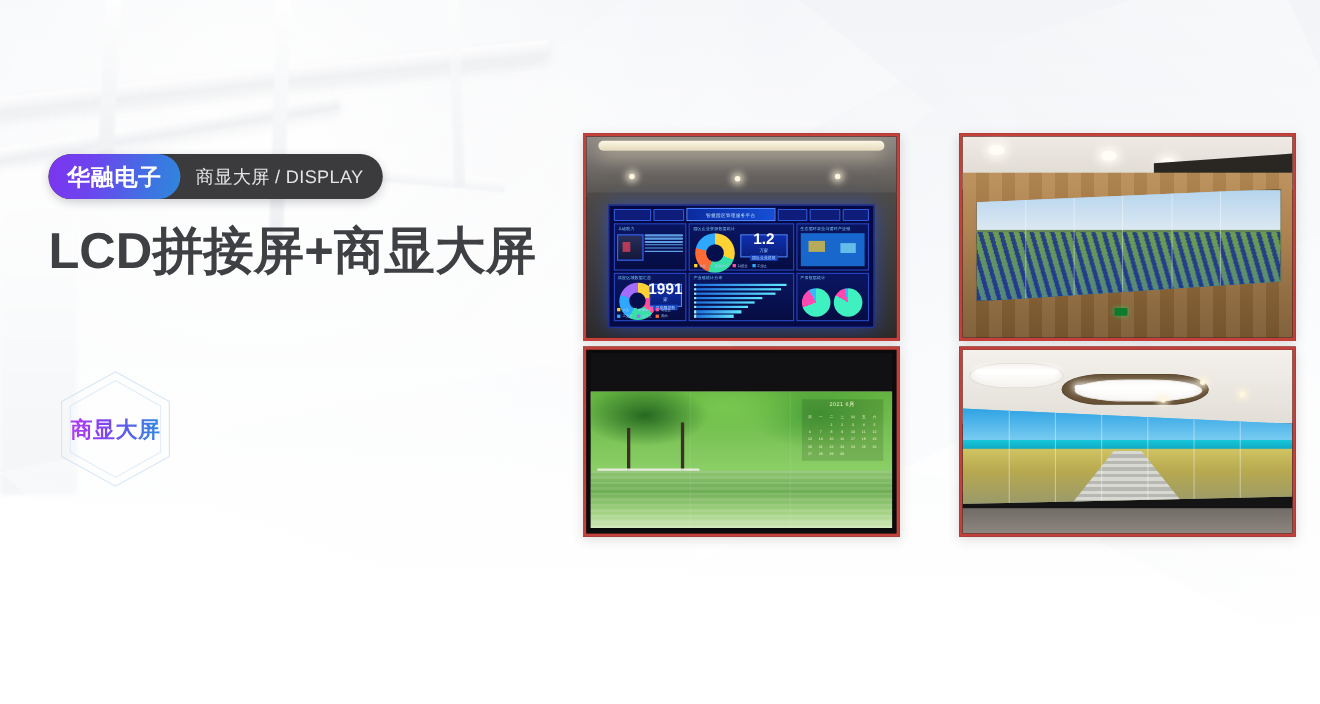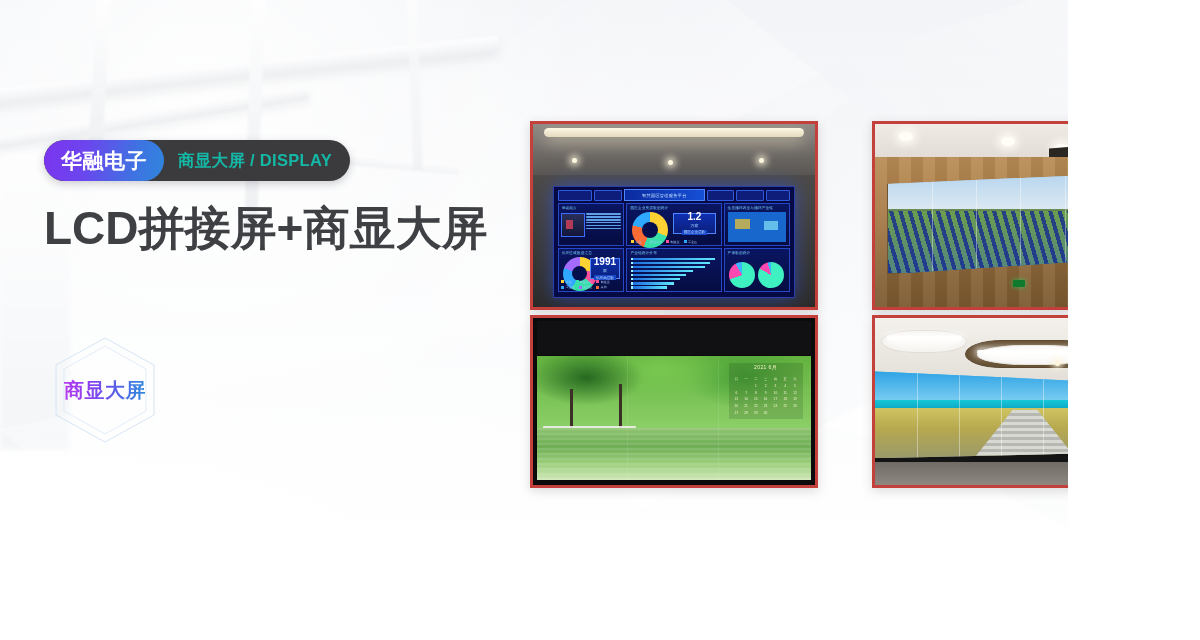--- a/index.html
+++ b/index.html
@@ -1,21 +1,21 @@
 <!DOCTYPE html>
 <html><head>
 <meta charset="utf-8">
 <style>
   html,body{margin:0;padding:0;}
   body{
     width:1200px;height:640px;overflow:hidden;
     font-family:"Liberation Sans","DejaVu Sans",sans-serif;
     background:#ffffff;
   }
-  .stage{position:relative;width:1068px;height:640px;overflow:hidden;background:#fdfdfe;}
+  .stage{position:relative;width:1200px;height:640px;overflow:hidden;background:#fdfdfe;}
 
   
   .bg{position:absolute;inset:0;overflow:hidden;}
   .bg-base{position:absolute;inset:0;
     background:
       linear-gradient(180deg,#f2f4f7 0%,#f7f8fa 22%,#fbfcfd 48%,#ffffff 72%,#ffffff 100%);
   }
   .bg-glow{position:absolute;left:-5%;top:-20%;width:70%;height:120%;
     background:radial-gradient(ellipse at 35% 30%, rgba(255,255,255,.95) 0%, rgba(255,255,255,0) 62%);}
   
@@ -46,21 +46,21 @@
     background:linear-gradient(180deg,rgba(255,255,255,0),#ffffff 78%);}
 
   
   .left{position:absolute;left:44px;top:140px;width:480px;}
 
   .badge{display:inline-flex;align-items:stretch;height:41px;border-radius:21px;overflow:hidden;
     background:#3b3b3d;box-shadow:0 3px 9px rgba(40,40,60,.22);}
   .badge-brand{display:flex;align-items:center;justify-content:center;padding:0 17px;border-radius:21px;
     background:linear-gradient(100deg,#7c34ef 0%,#6b46ee 35%,#3f72e2 75%,#2f86dd 100%);
     color:#fff;font-size:21px;font-weight:bold;letter-spacing:.5px;}
-  .badge-sub{display:flex;align-items:center;padding:0 18px 0 14px;color:#14b8a6;font-size:16.5px;font-weight:bold;letter-spacing:.3px;}
+  .badge-sub{display:flex;align-items:center;padding:0 18px 0 14px;color:#e5e5e5;font-size:16.5px;font-weight:normal;letter-spacing:.3px;}
 
   .h1{margin:23px 0 0 0;font-size:46px;line-height:1.06;font-weight:bold;color:#3f4044;letter-spacing:0px;}
   .sub{margin:9px 0 0 2px;font-size:19.5px;color:#949498;letter-spacing:.1px;}
 
   
   .hexrow{position:absolute;left:46px;top:332px;display:flex;gap:5px;}
   .hexwrap{position:relative;width:118px;height:116px;display:flex;align-items:center;justify-content:center;}
   .hexwrap svg{position:absolute;left:0;top:0;}
   .hextext{position:relative;font-size:20px;font-weight:bold;letter-spacing:.5px;
     background:linear-gradient(90deg,#b53cf0 0%,#8d3ff0 30%,#5a5fe8 62%,#2d8ae0 100%);
@@ -100,21 +100,21 @@
   .thumb:after{content:"";position:absolute;left:18%;top:26%;width:30%;height:44%;background:#d8415a;opacity:.8;}
   .donut{position:absolute;border-radius:50%;}
   .donut.d1{left:5%;top:20%;width:36px;height:36px;
     background:conic-gradient(#ffd234 0deg 110deg,#37e0a8 110deg 200deg,#ff6b35 200deg 285deg,#2fa8ff 285deg 360deg);}
   .donut.d1:after{content:"";position:absolute;inset:27%;border-radius:50%;background:#050f4e;}
   .donut.d2{left:6%;top:18%;width:34px;height:34px;
     background:conic-gradient(#ffd234 0deg 70deg,#ff4f9a 70deg 130deg,#37e0a8 130deg 210deg,#2fa8ff 210deg 290deg,#a46bff 290deg 360deg);}
   .donut.d2:after{content:"";position:absolute;inset:28%;border-radius:50%;background:#050f4e;}
   .bigstat{position:absolute;right:5%;top:22%;width:44%;height:46%;background:linear-gradient(180deg,#0f2fb0,#0a1f7c);
     border:1px solid #4f86ff;display:flex;flex-direction:column;align-items:center;justify-content:center;}
-  .bigstat b{font-size:10px;color:#ffffff;line-height:1;}
+  .bigstat b{font-size:14px;color:#ffffff;line-height:1;}
   .bigstat i{font-size:4px;color:#9fd0ff;font-style:normal;margin-top:1px;}
   .bigstat em{font-size:3.6px;color:#bfe0ff;font-style:normal;margin-top:2px;background:#1846c8;padding:.5px 2px;}
   .legend{position:absolute;left:4%;bottom:4%;right:4%;display:flex;flex-wrap:wrap;gap:1.5px 4px;}
   .legend span{display:flex;align-items:center;gap:1.5px;font-size:3px;color:#a9c8ff;}
   .legend span:before{content:"";width:3px;height:3px;background:#ffd234;display:block;}
   .legend span:nth-child(2):before{background:#37e0a8;}
   .legend span:nth-child(3):before{background:#ff4f9a;}
   .legend span:nth-child(4):before{background:#2fa8ff;}
   .legend span:nth-child(5):before{background:#a46bff;}
   .legend span:nth-child(6):before{background:#ff6b35;}

